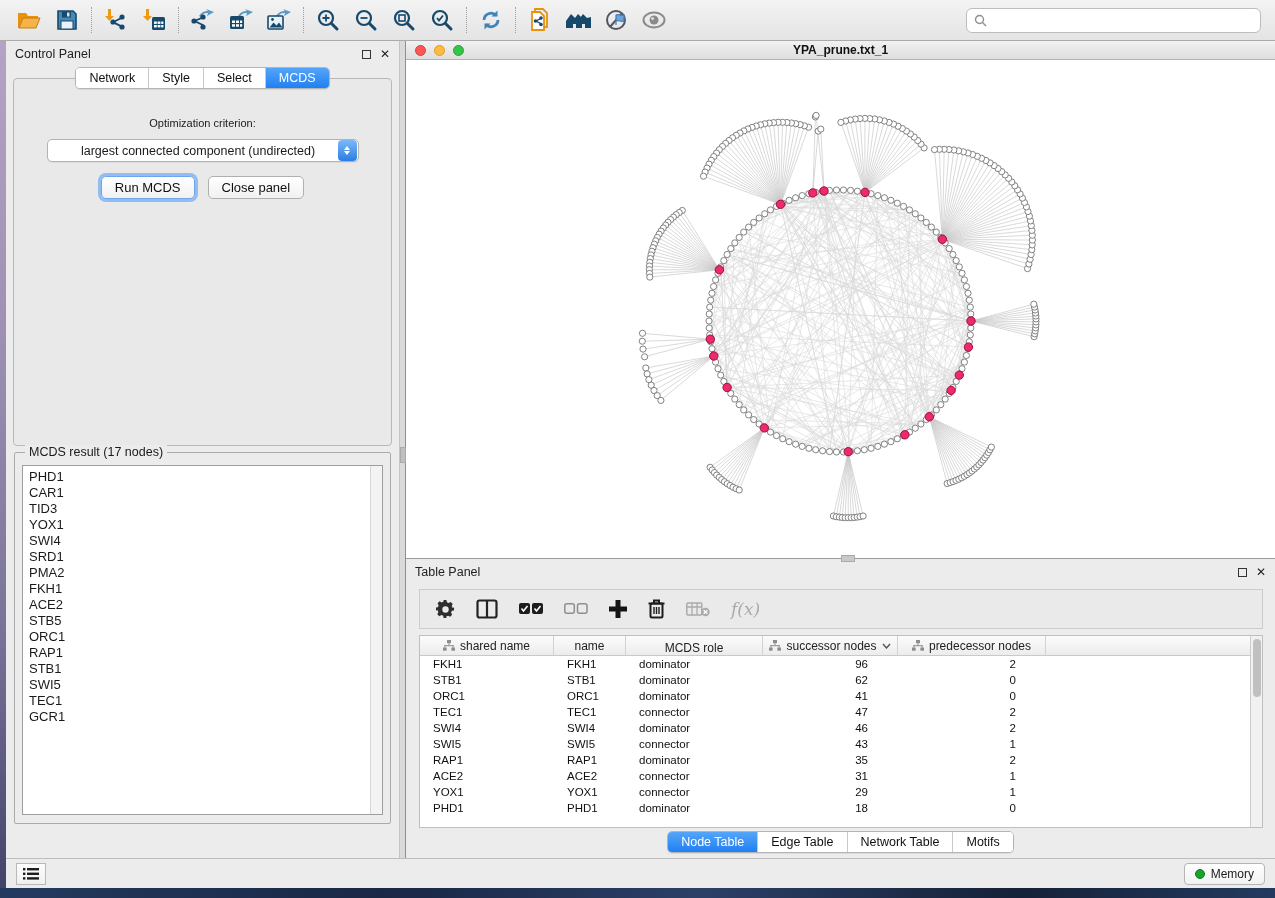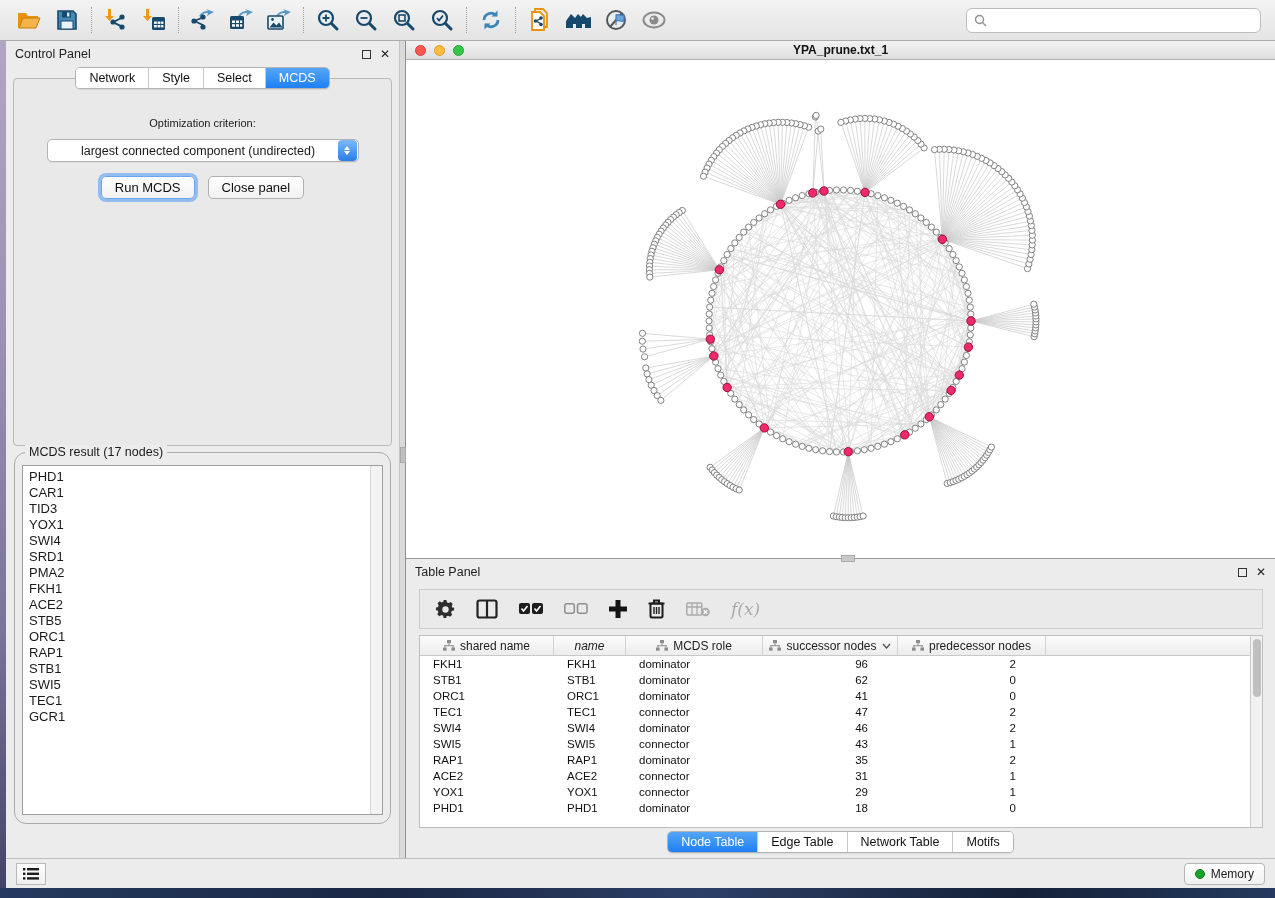--- a/index.html
+++ b/index.html
@@ -42,21 +42,21 @@
   .dropdown .dval{flex:1;text-align:center;padding-left:11px;white-space:nowrap;overflow:hidden;}
   .stepper{width:19px;height:21px;border-radius:4px;margin-right:1px;background:linear-gradient(#7cb9fa,#2a7de4);
     display:flex;flex-direction:column;align-items:center;justify-content:center;gap:1px;}
   .chev{width:0;height:0;border-left:3.5px solid transparent;border-right:3.5px solid transparent;}
   .chev.up{border-bottom:4px solid #fff;}
   .chev.dn{border-top:4px solid #fff;}
   .btn-row{margin-top:14px;display:flex;justify-content:center;gap:13px;}
   .mbtn{font-size:13px;padding:3px 13px;background:linear-gradient(#ffffff,#f1f1f1);border:1px solid #b0b0b0;
     border-radius:5px;color:#111;font-family:inherit;}
   .mbtn.focused{box-shadow:0 0 0 3px rgba(90,160,245,.6);border-color:#6ba6ef;}
-  .result-group{margin:6px 8px 0;border:1px solid #ababab;border-radius:12px;position:relative;height:372px;
+  .result-group{margin:6px 8px 0;border:1px solid #ababab;border-radius:2px;position:relative;height:372px;
     padding:12px 7px 8px;}
   .result-legend{position:absolute;top:-8px;left:10px;background:#ececec;padding:0 4px;font-size:12.5px;}
   .result-list{width:100%;height:100%;background:#fff;border:1px solid #9e9e9e;position:relative;
     overflow:hidden;text-align:left;}
   .result-inner{padding:3px 0 0 6px;font-size:13px;line-height:16px;}
   .vtrack{position:absolute;right:0;top:0;bottom:0;width:12px;background:#f3f3f3;border-left:1px solid #d6d6d6;}
   
   .vsplit{width:6px;background:#dadada;border-right:1px solid #8f8f8f;position:relative;}
   .vsplit .grip{position:absolute;top:406px;left:0;width:6px;height:16px;background:#bfbfbf;border:1px solid #a9a9a9;}
   
@@ -1213,24 +1213,24 @@
                     <rect x="0" y="7.5" width="3.6" height="3.2"></rect>
                     <rect x="8.4" y="7.5" width="3.6" height="3.2"></rect>
                     <rect x="5.5" y="3.2" width="1" height="2.3"></rect>
                     <rect x="1.4" y="5.2" width="9.2" height="1"></rect>
                     <rect x="1.4" y="5.2" width="1" height="2.3"></rect>
                     <rect x="9.6" y="5.2" width="1" height="2.3"></rect>
                   </g>
                 </svg>
                 <span>shared name</span>
               </div>
-              <div class="th" style="width: 72px; font-style: italic;">
+              <div class="th" style="width: 72px;">
                 <span>name</span>
               </div>
-              <div class="th" style="width: 137px;">
+              <div class="th" style="width: 137px; flex-direction: column;">
                 <svg width="12" height="11" viewBox="0 0 12 11">
                   <g fill="#8d8d8d">
                     <rect x="4" y="0" width="4" height="3.2"></rect>
                     <rect x="0" y="7.5" width="3.6" height="3.2"></rect>
                     <rect x="8.4" y="7.5" width="3.6" height="3.2"></rect>
                     <rect x="5.5" y="3.2" width="1" height="2.3"></rect>
                     <rect x="1.4" y="5.2" width="9.2" height="1"></rect>
                     <rect x="1.4" y="5.2" width="1" height="2.3"></rect>
                     <rect x="9.6" y="5.2" width="1" height="2.3"></rect>
                   </g>

